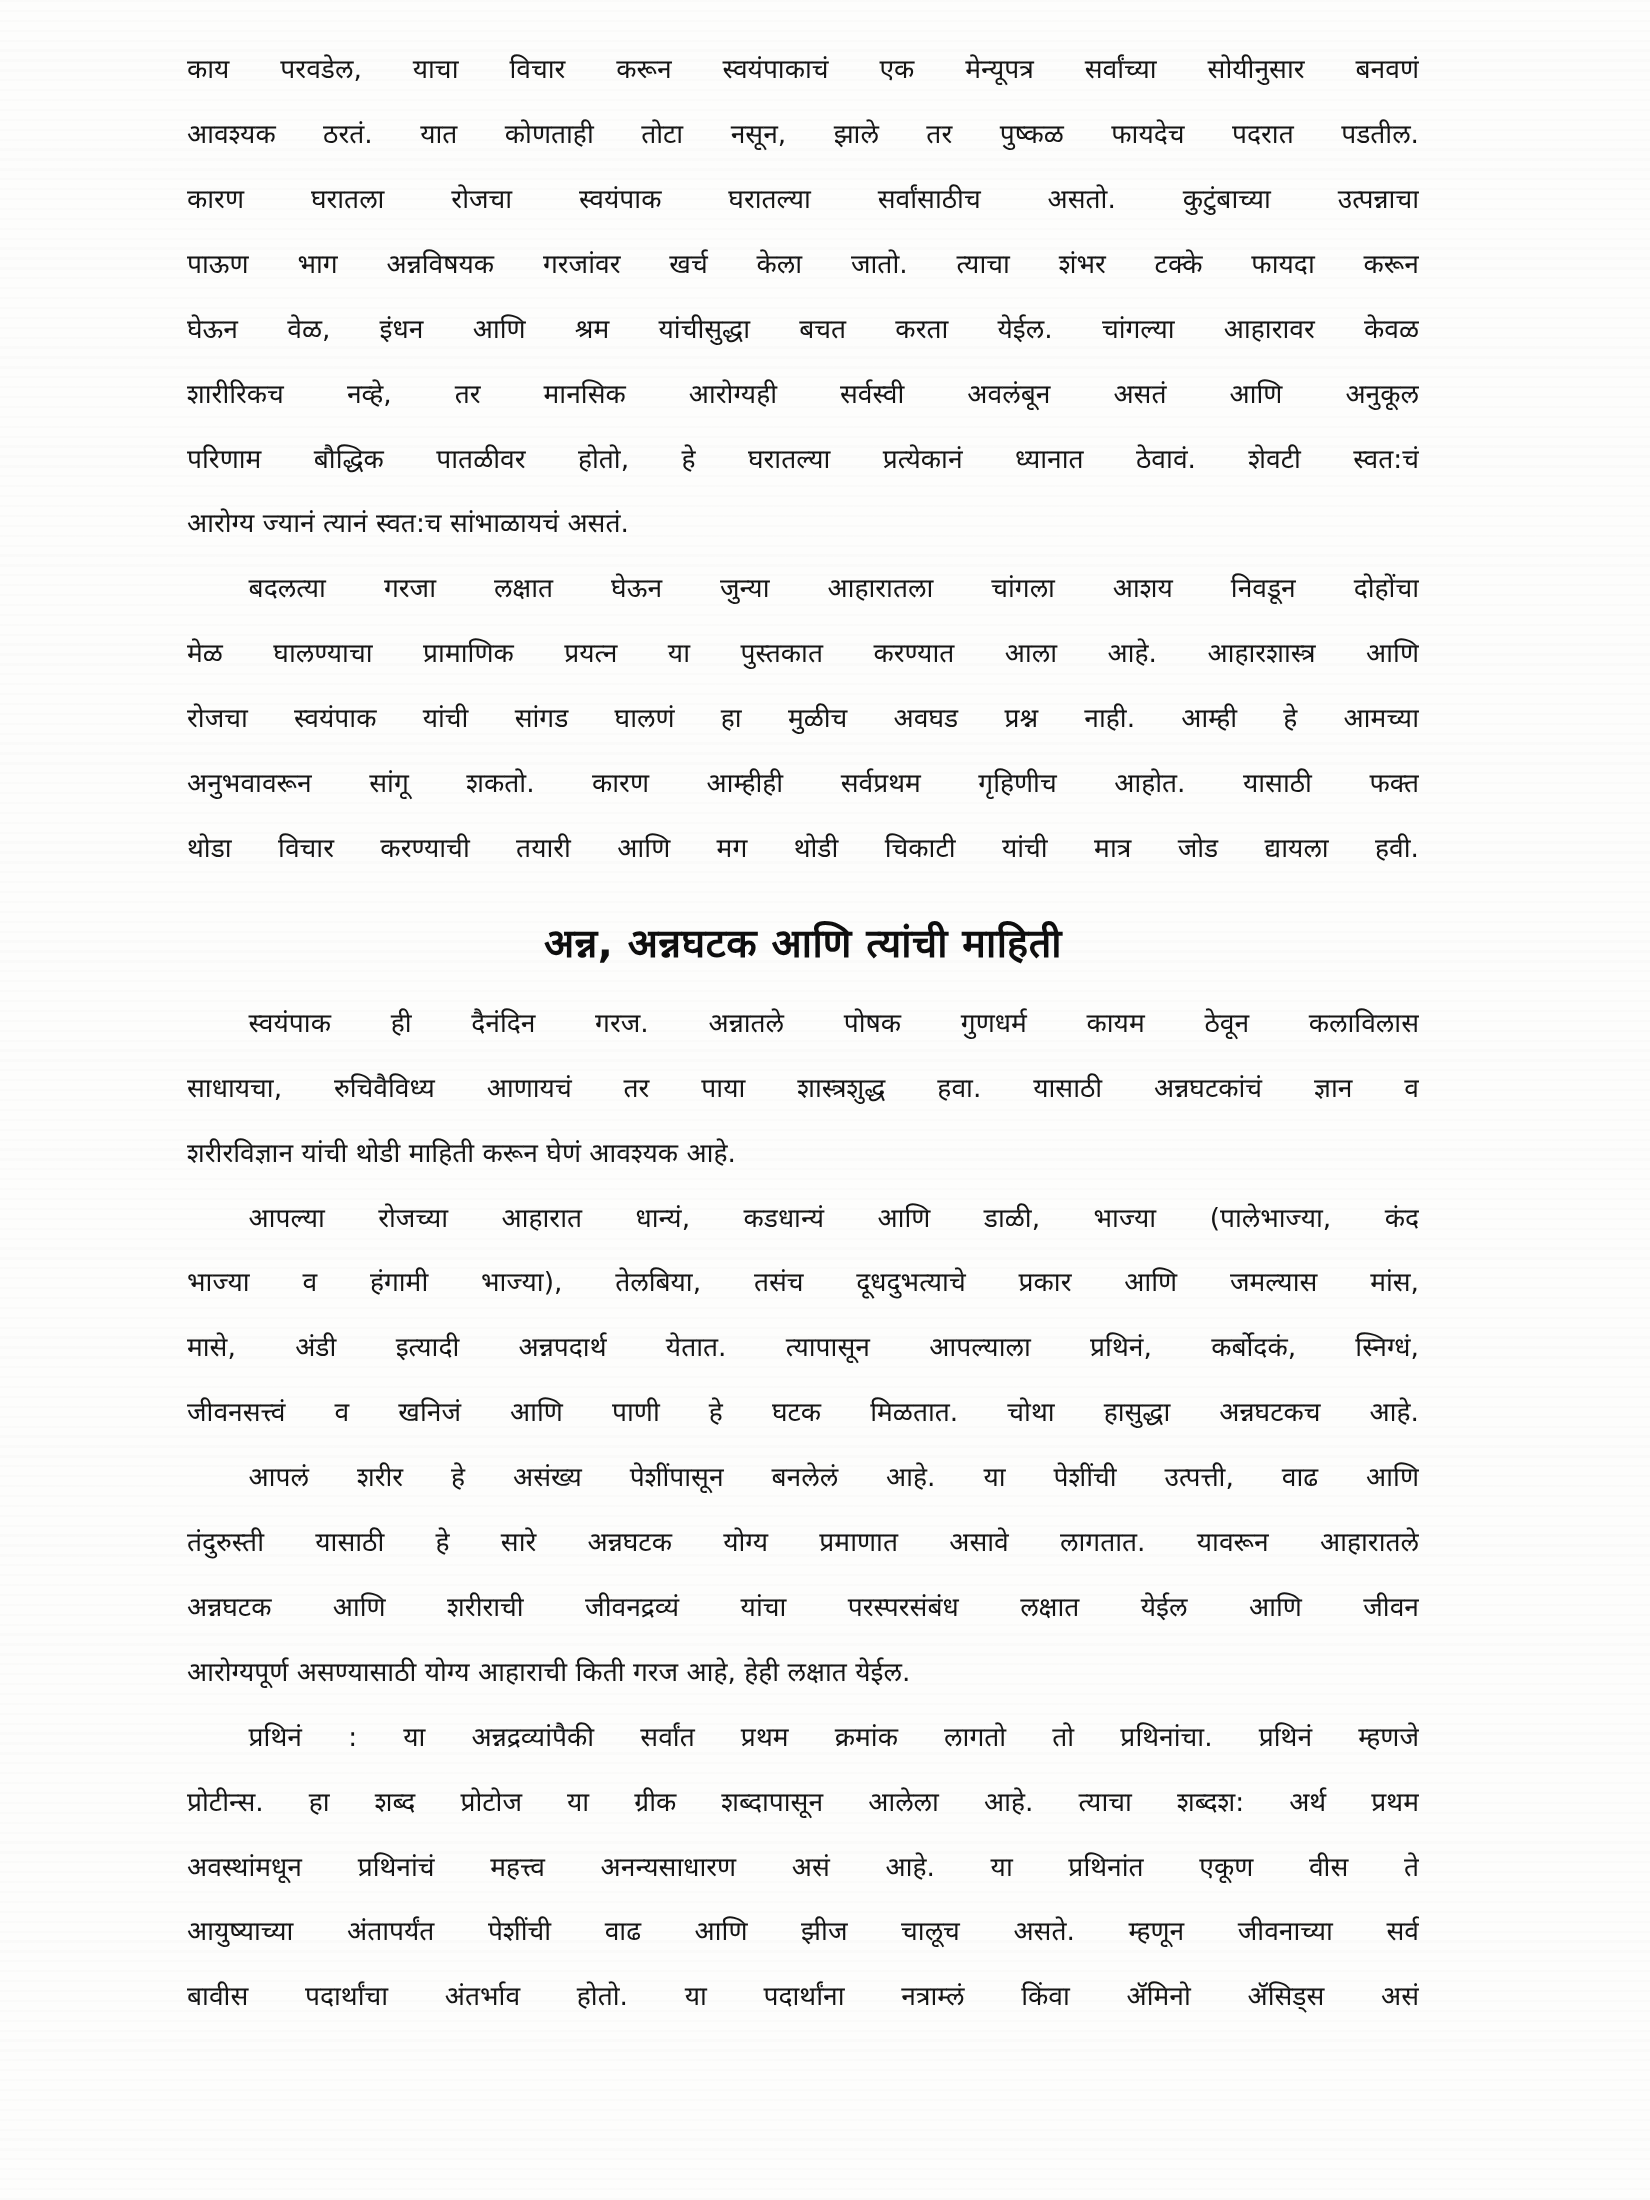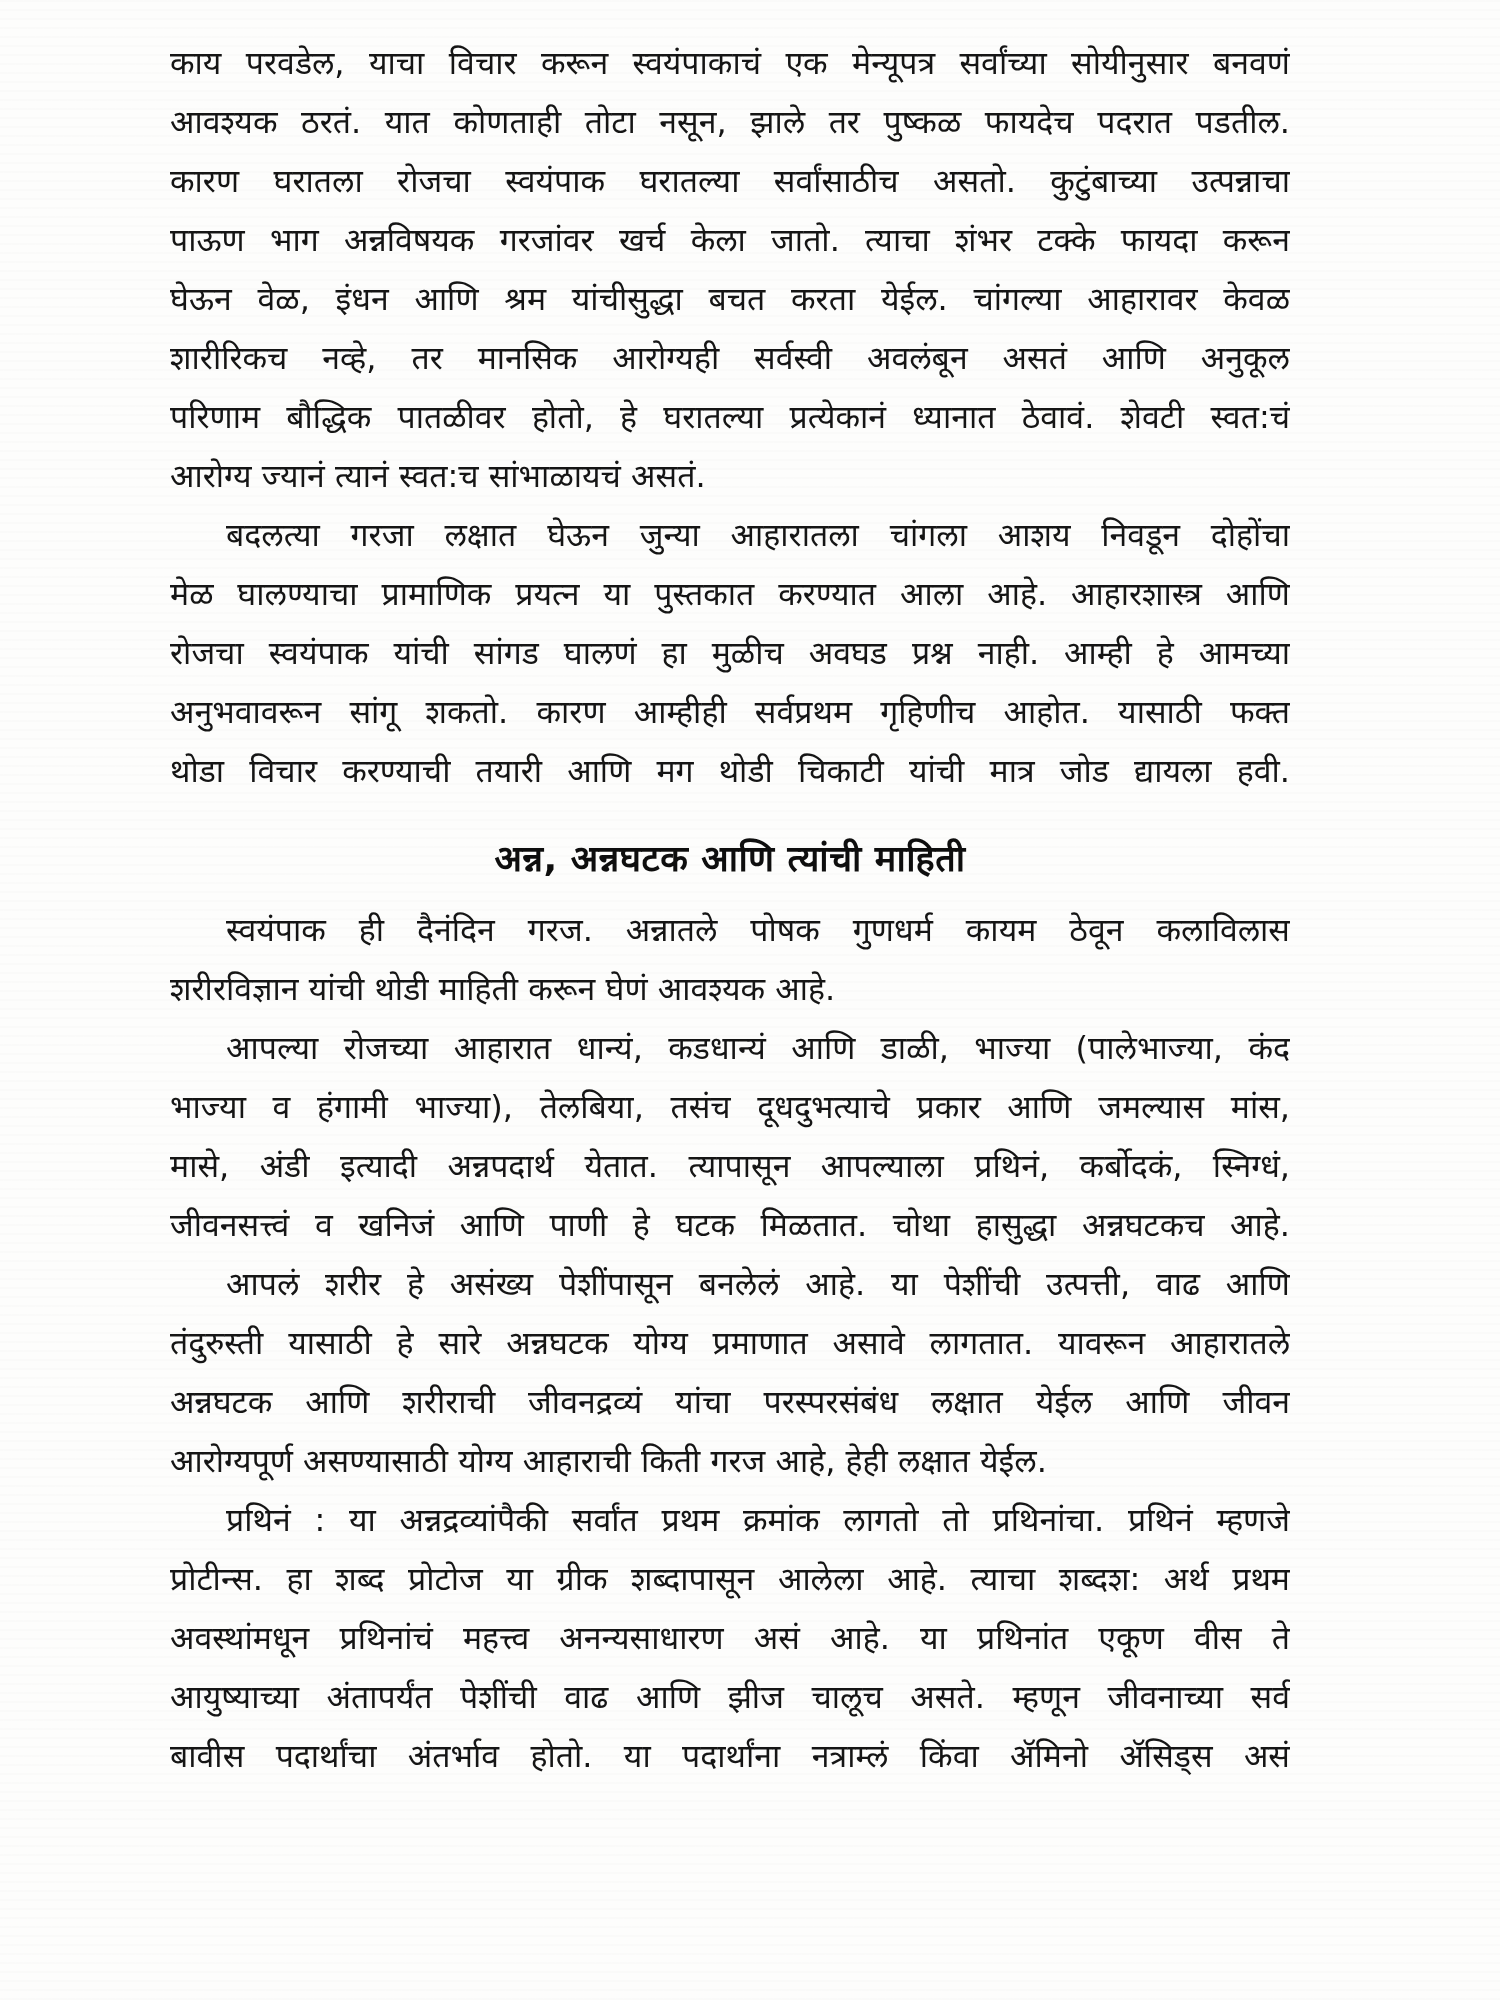--- a/index.html
+++ b/index.html
@@ -13,21 +13,21 @@
   .page{
     position:relative;width:1500px;height:2000px;overflow:hidden;
     background:
       repeating-linear-gradient(180deg, rgba(0,0,0,0.012) 0px, rgba(0,0,0,0.012) 2px, rgba(255,255,255,0) 2px, rgba(255,255,255,0) 9px),
       #fdfdfc;
   }
   .text-block{
     position:absolute;left:170px;top:34px;width:1120px;
   }
   .ln{
-    font-size:32px;
+    font-size:24px;
     line-height:59px;
     height:59px;
     white-space:nowrap;
     overflow:hidden;
     text-align:justify;
     text-align-last:justify;
     color:#151515;
   }
   .ln.short{
     text-align-last:left;
@@ -80,20 +80,21 @@
       <div class="ln">मेळ घालण्याचा प्रामाणिक प्रयत्न या पुस्तकात करण्यात आला आहे. आहारशास्त्र आणि</div>
       <div class="ln">रोजचा स्वयंपाक यांची सांगड घालणं हा मुळीच अवघड प्रश्न नाही. आम्ही हे आमच्या</div>
       <div class="ln">अनुभवावरून सांगू शकतो. कारण आम्हीही सर्वप्रथम गृहिणीच आहोत. यासाठी फक्त</div>
       <div class="ln">थोडा विचार करण्याची तयारी आणि मग थोडी चिकाटी यांची मात्र जोड द्यायला हवी.</div>
     </div>
 
     <div class="section-heading">अन्न, अन्नघटक आणि त्यांची माहिती</div>
 
     <div>
       <div class="ln indent">स्वयंपाक ही दैनंदिन गरज. अन्नातले पोषक गुणधर्म कायम ठेवून कलाविलास</div>
+      <div class="ln">साधायचा, रुचिवैविध्य आणायचं तर पाया शास्त्रशुद्ध हवा. यासाठी अन्नघटकांचं ज्ञान व</div>
       <div class="ln short">शरीरविज्ञान यांची थोडी माहिती करून घेणं आवश्यक आहे.</div>
     </div>
 
     <div>
       <div class="ln indent">आपल्या रोजच्या आहारात धान्यं, कडधान्यं आणि डाळी, भाज्या (पालेभाज्या, कंद</div>
       <div class="ln">भाज्या व हंगामी भाज्या), तेलबिया, तसंच दूधदुभत्याचे प्रकार आणि जमल्यास मांस,</div>
       <div class="ln">मासे, अंडी इत्यादी अन्नपदार्थ येतात. त्यापासून आपल्याला प्रथिनं, कर्बोदकं, स्निग्धं,</div>
       <div class="ln">जीवनसत्त्वं व खनिजं आणि पाणी हे घटक मिळतात. चोथा हासुद्धा अन्नघटकच आहे.</div>
     </div>
 

